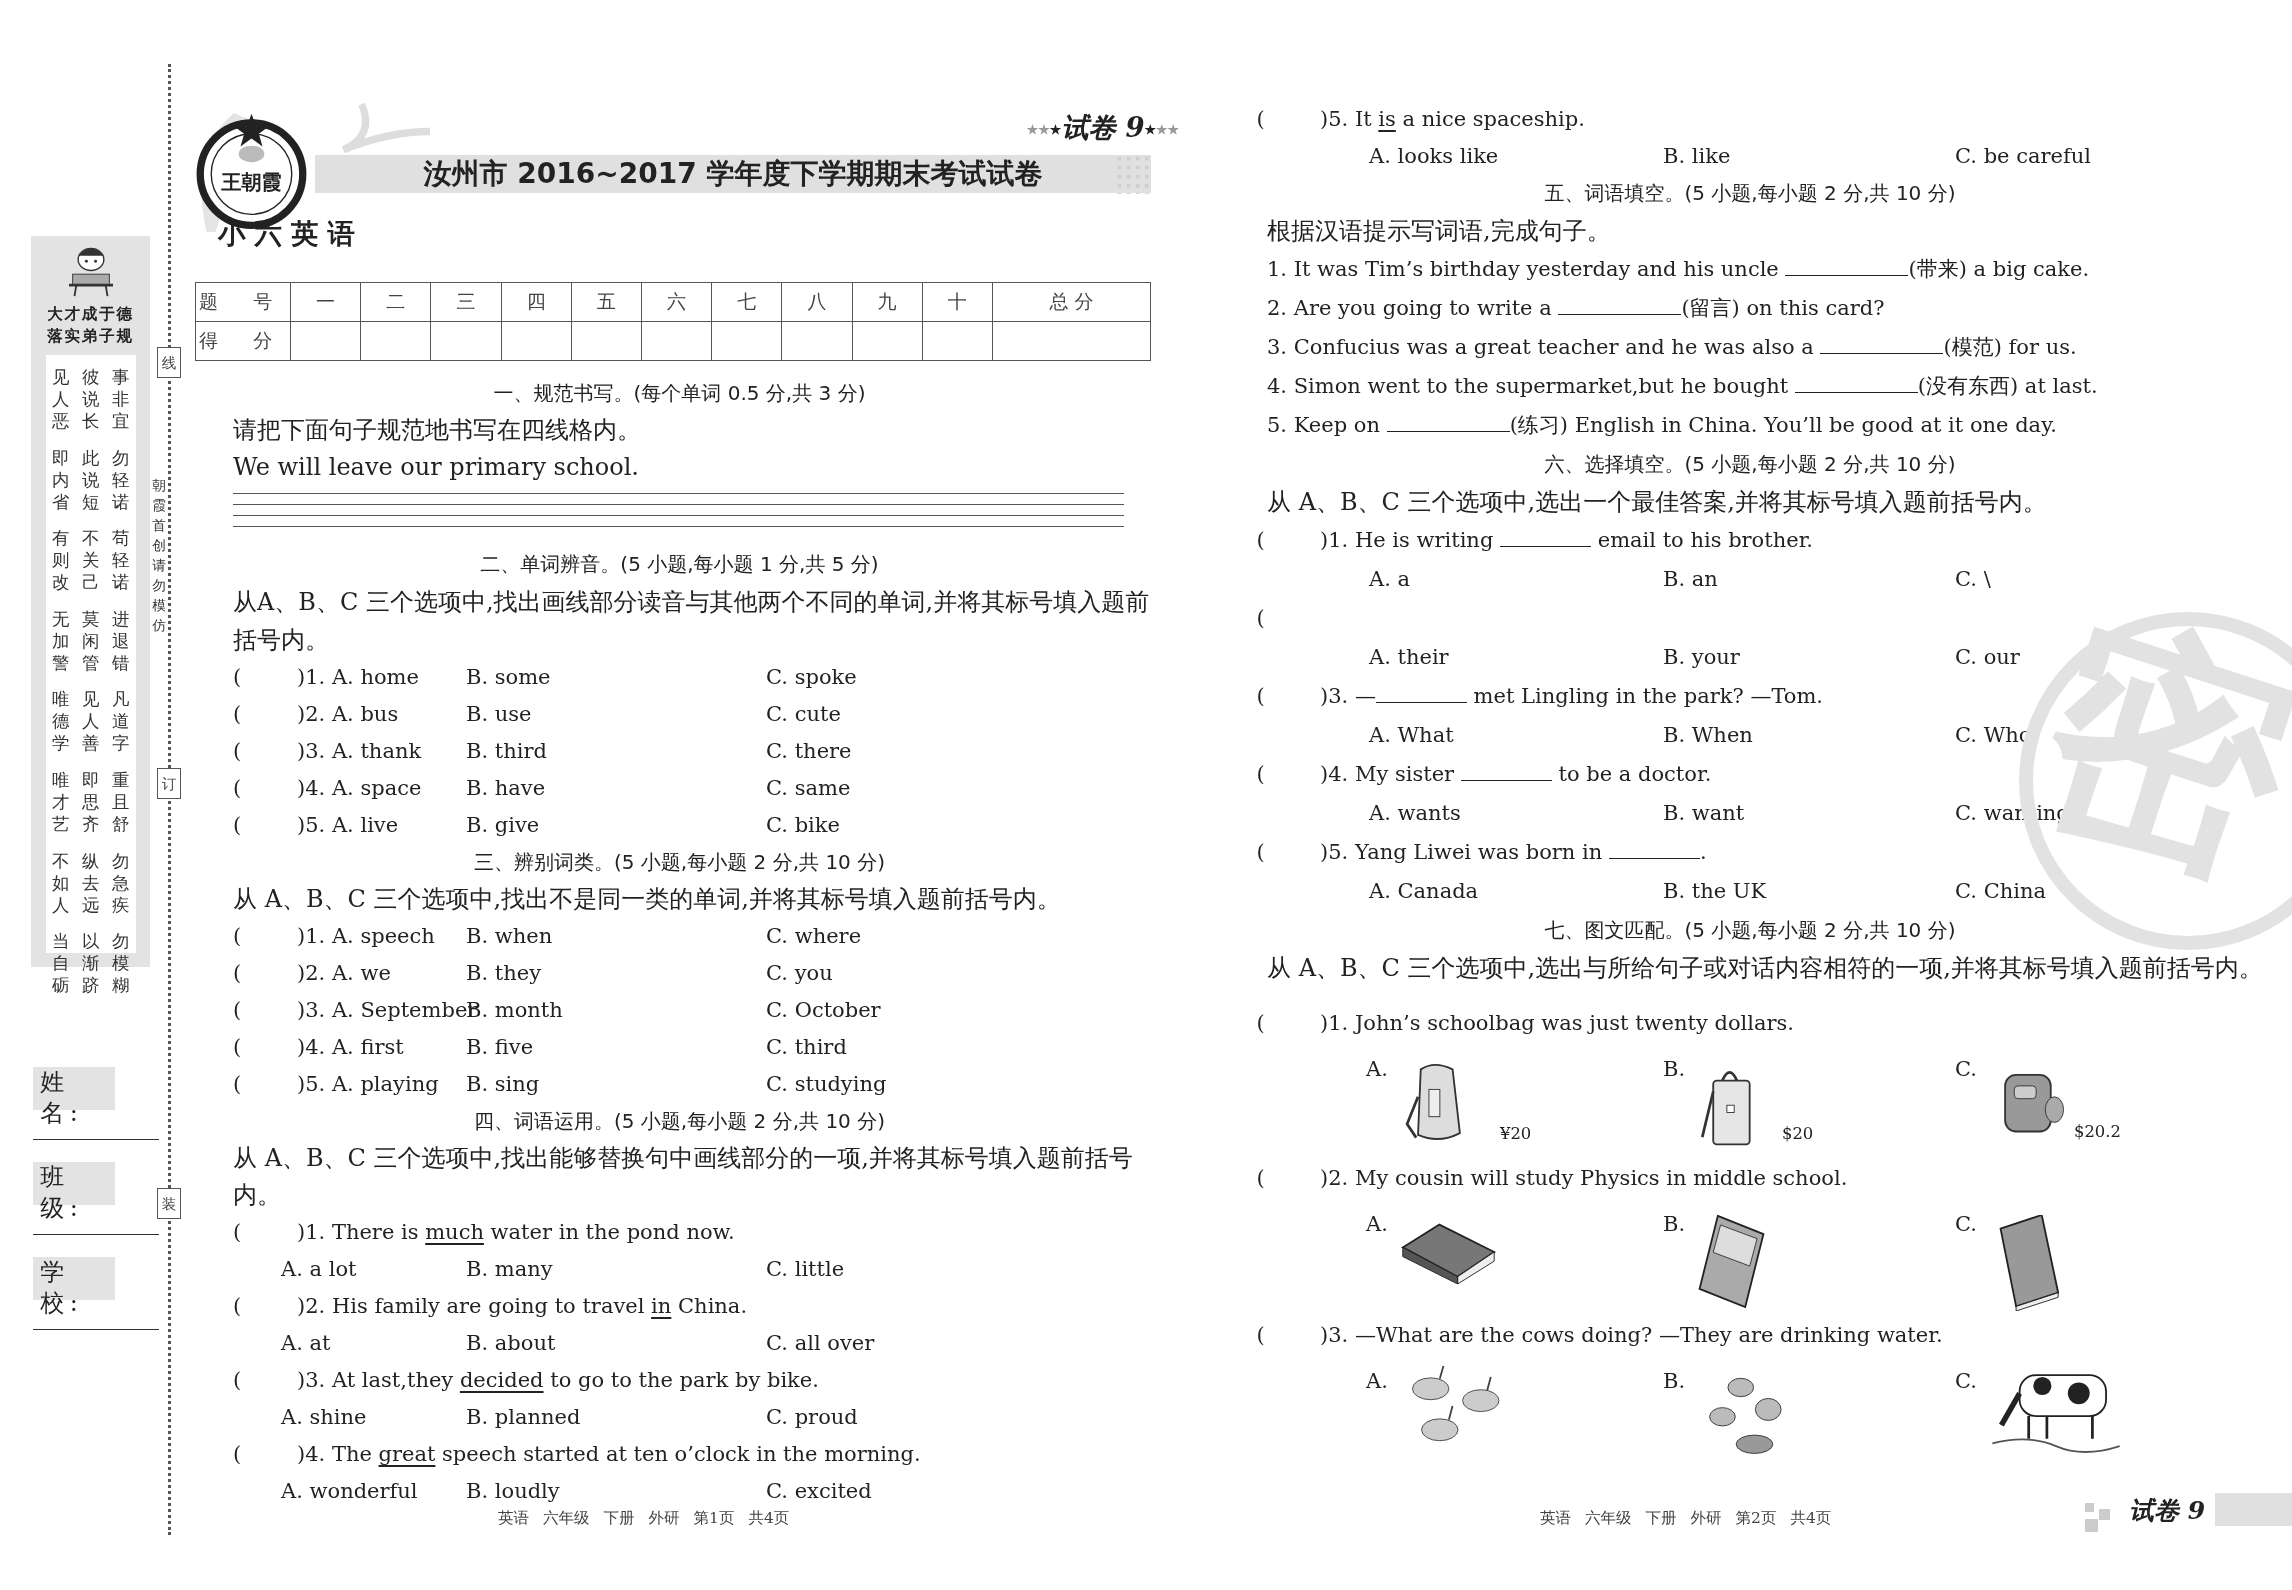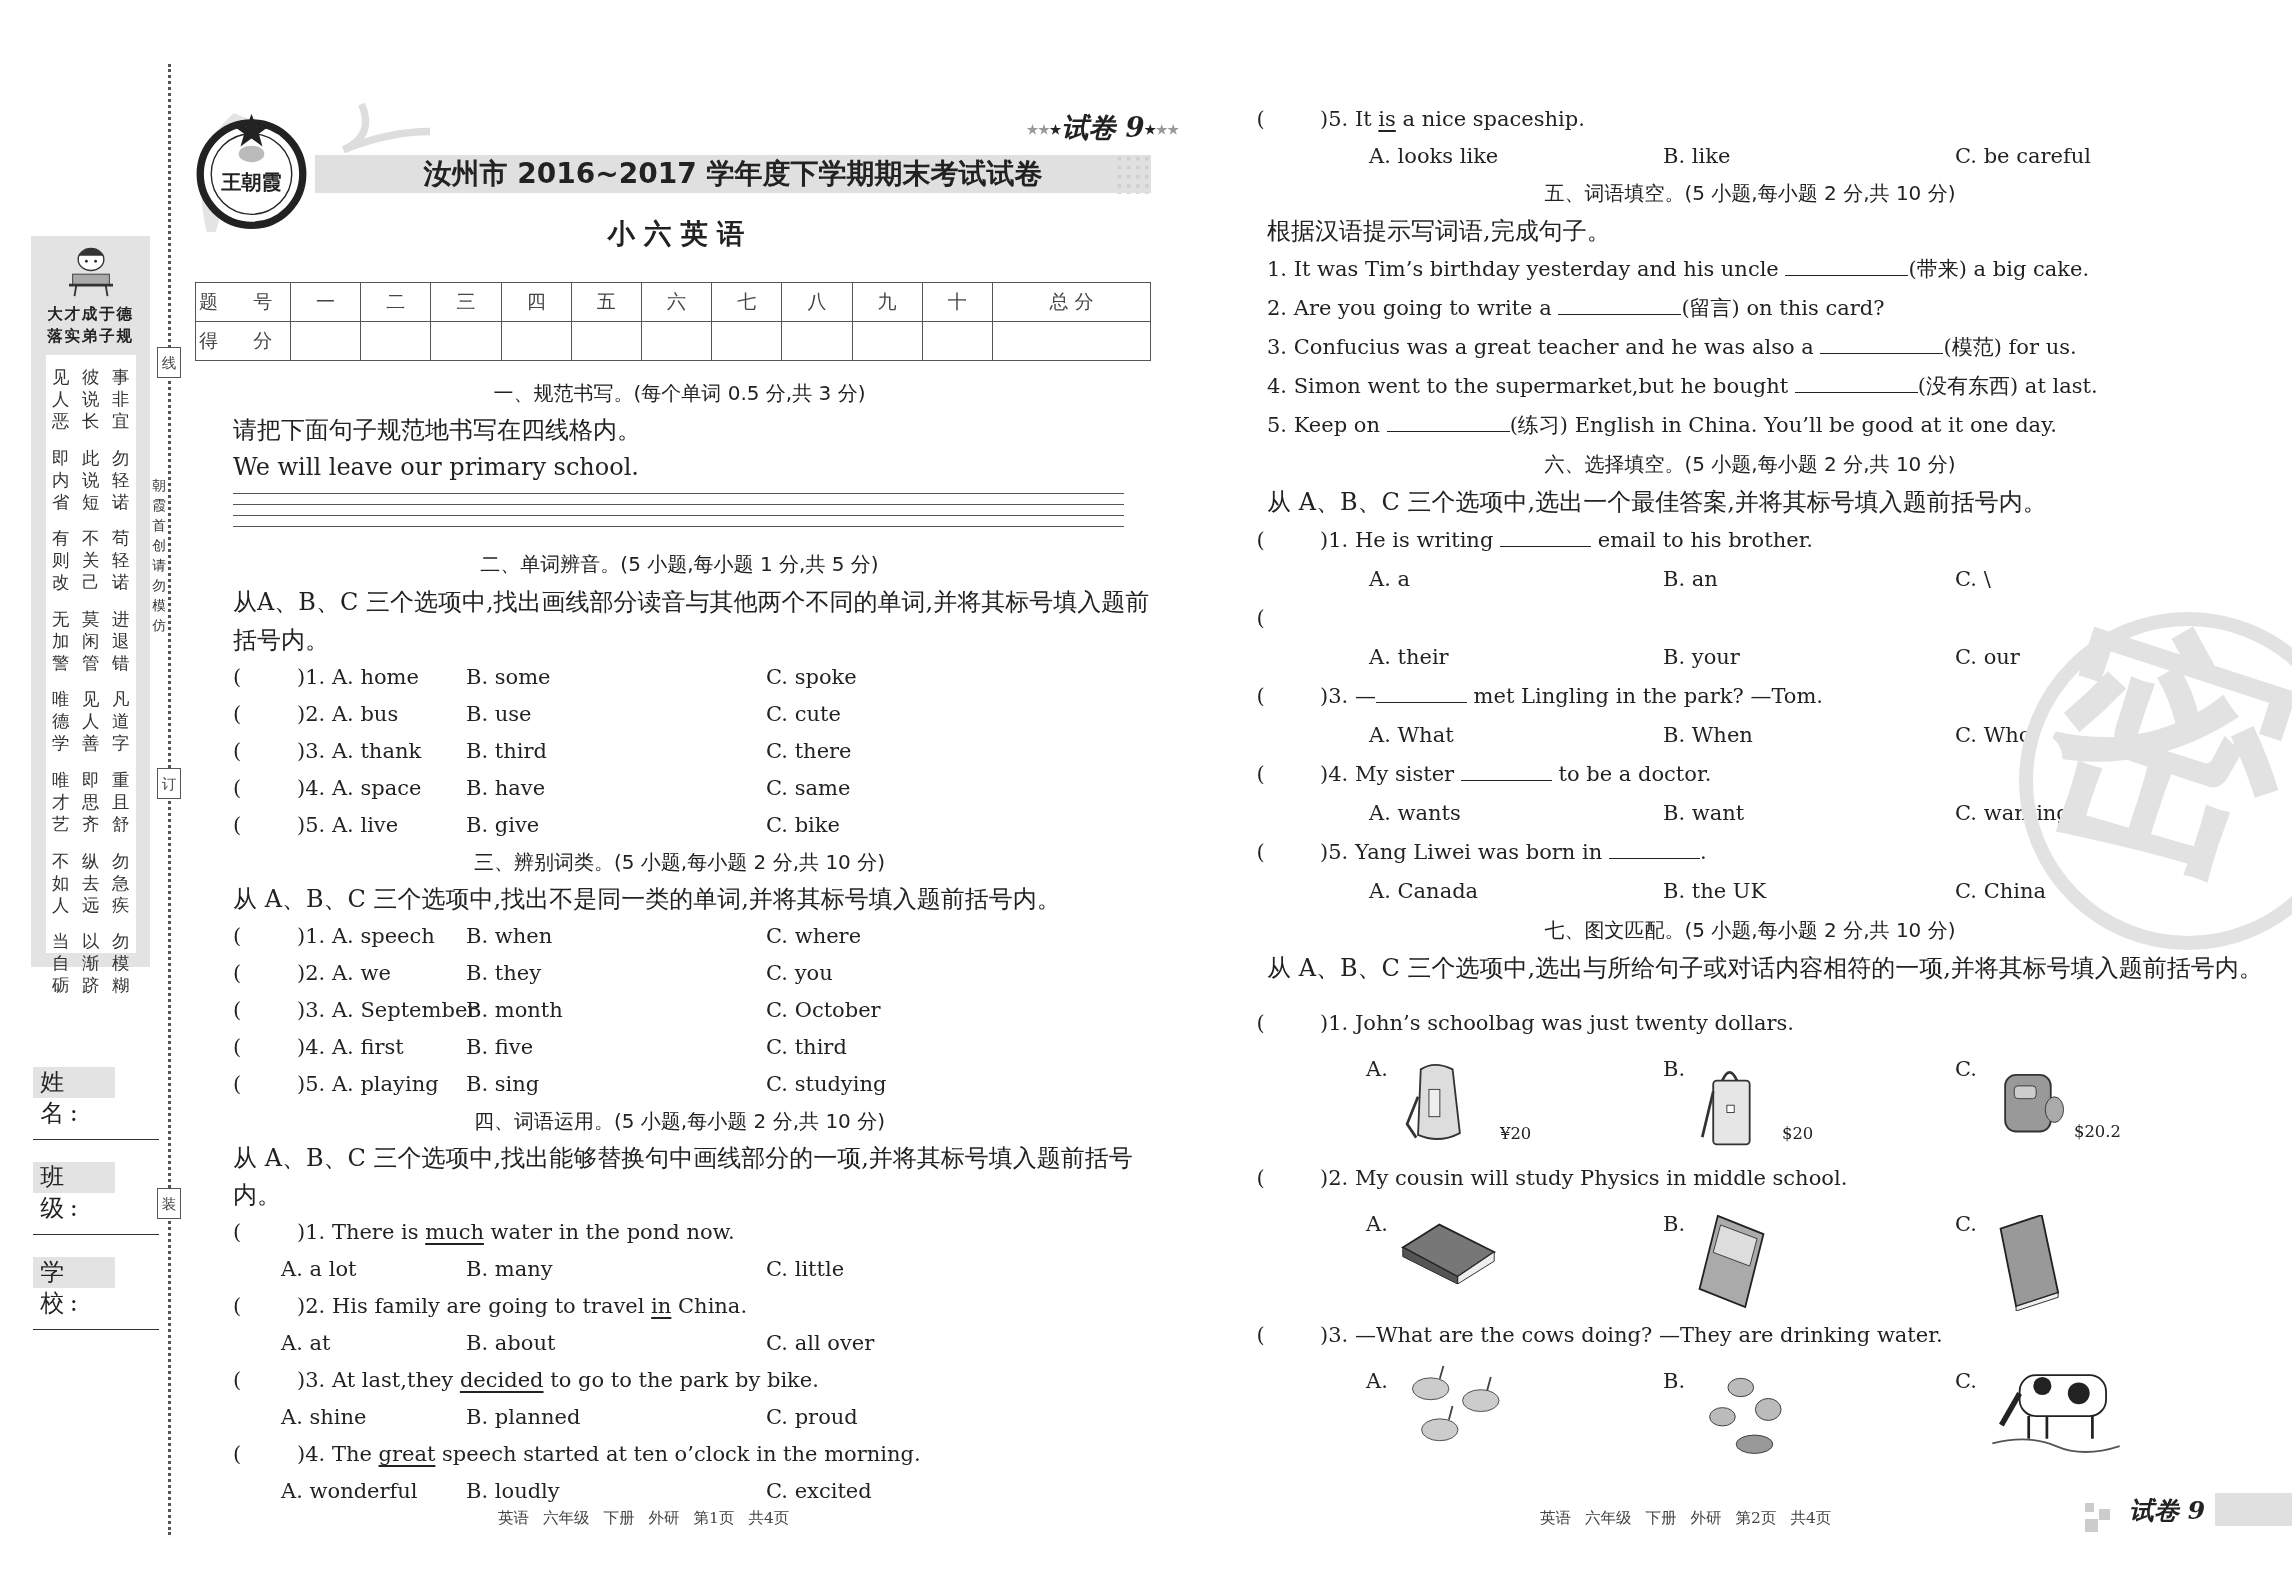--- a/index.html
+++ b/index.html
@@ -12,33 +12,33 @@
   .dotline { position: absolute; left: 168px; top: 64px; height: 1471px; border-left: 3.7px dotted #555; }
   .bind-box { position: absolute; left: 157px; width: 24px; height: 31px; border: 0.9px solid #555; background:#fff; font-size: 14.6px; text-align: center; line-height: 29px; color:#444; }
   .vert-note { position: absolute; left: 150px; top: 475px; width: 18.3px; font-size: 13.7px; line-height: 20px; color: #333; text-align:center; }
   .motto-panel { position: absolute; left: 31px; top: 236px; width: 119px; height: 731px; background: #e3e3e3; }
   .motto-head { text-align: center; font-size: 15.5px; font-weight: bold; line-height: 20px; margin-top: 68px; color:#222; letter-spacing: 1.8px; }
   .motto-inner { position: absolute; left: 14.6px; top: 119px; width: 90px; height: 598px; background: #fff; padding: 11px 0; }
   .motto-group { display: flex; justify-content: space-around; margin-bottom: 14.6px; }
   .motto-col { font-size: 17.4px; line-height: 22px; width: 20px; text-align: center; color: #333; }
   .kid { position:absolute; left: 38px; top: 7.3px; width: 44px; height: 55px; }
 
-  .info-label { position: absolute; left: 33px; width: 82px; height: 31px; background: #e3e3e3; font-size: 24px; line-height: 31px; padding-left: 7.3px; letter-spacing: 5.5px; color:#222; }
+  .info-label { position: absolute; left: 33px; width: 82px; height: 43px; background: #e3e3e3; font-size: 24px; line-height: 31px; padding-left: 7.3px; letter-spacing: 5.5px; color:#222; }
   .info-line { position: absolute; left: 33px; width: 126px; border-top: 1.8px solid #333; }
 
   
   .logo { position: absolute; left: 192px; top: 110px; width: 119px; height: 119px; }
   .ribbon { position: absolute; left: 315px; top: 155px; width: 836px; height: 38px; background: #e0e0e0; }
   .ribbon-dots { position: absolute; left: 1115px; top: 154px; width: 37px; height: 40px;
     background-image: radial-gradient(#cfcfcf 35%, transparent 36%); background-size: 9.1px 9.1px; }
   .paper-no { position: absolute; left: 0; width: 1179px; top: 110px; text-align: right; font-size: 27.4px; font-weight: bold; font-style: italic; padding-left: 256px; }
   .paper-no .star { color: #999; font-size: 12.8px; font-style: normal; vertical-align: middle; }
   .paper-no .star.dark { color: #222; }
   .main-title { position: absolute; left: 315px; top: 154px; width: 836px; text-align: center; font-size: 28px; font-weight: bold; line-height: 40px; }
-  .subject { position: absolute; left: 196px; width: 969px; top: 216px; text-align: center; font-size: 27.4px; font-weight: bold; letter-spacing: 9.1px; }
+  .subject { position: absolute; left: 218px; width: 969px; top: 216px; font-size: 27.4px; font-weight: bold; letter-spacing: 9.1px; }
 
   
   table.score { position: absolute; left: 195px; top: 282px; width: 956px; border-collapse: collapse; border: 1.8px solid #333; }
   table.score td { border: 0.9px solid #555; height: 39px; font-size: 19px; text-align: center; color:#444; }
   table.score td:first-child { width: 95px; letter-spacing: 14.6px; }
 
   
   .col { position: absolute; font-size: 21px; line-height: 37px; }
   .sec-h { font-family: "DejaVu Sans", "Liberation Sans", sans-serif; font-weight: normal; font-size: 20px; text-align: center; }
   .instr { padding-left: 38px; font-size: 24px; }

